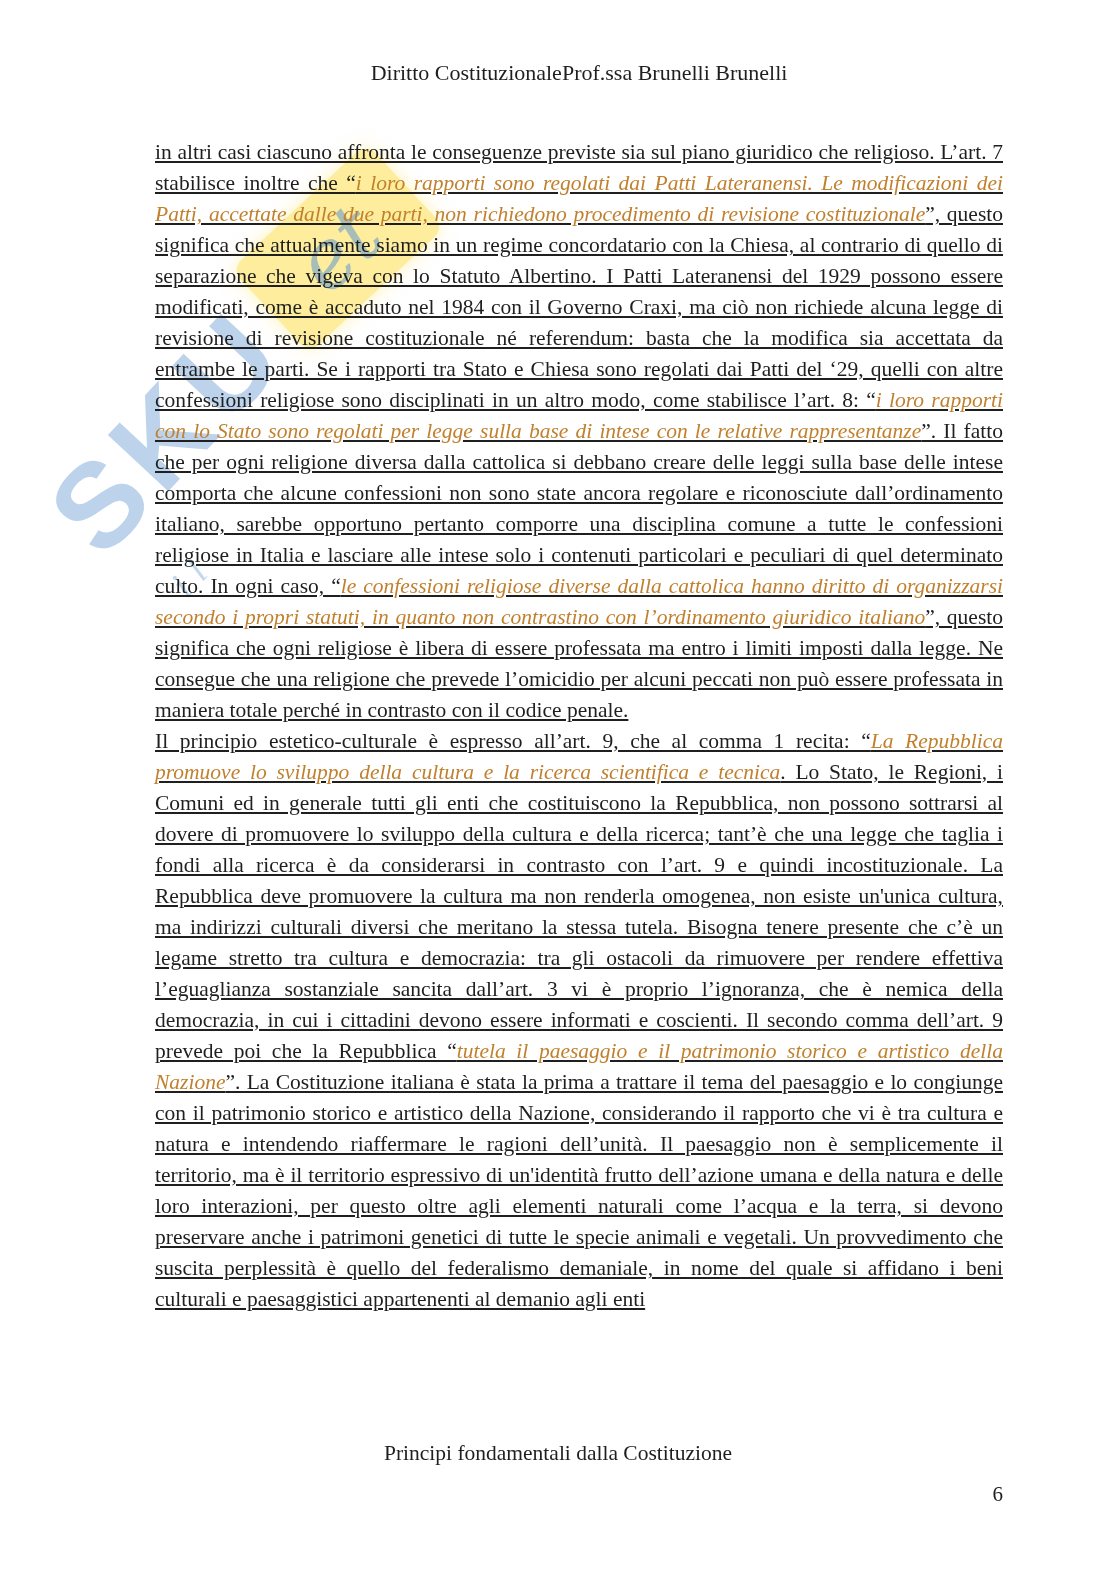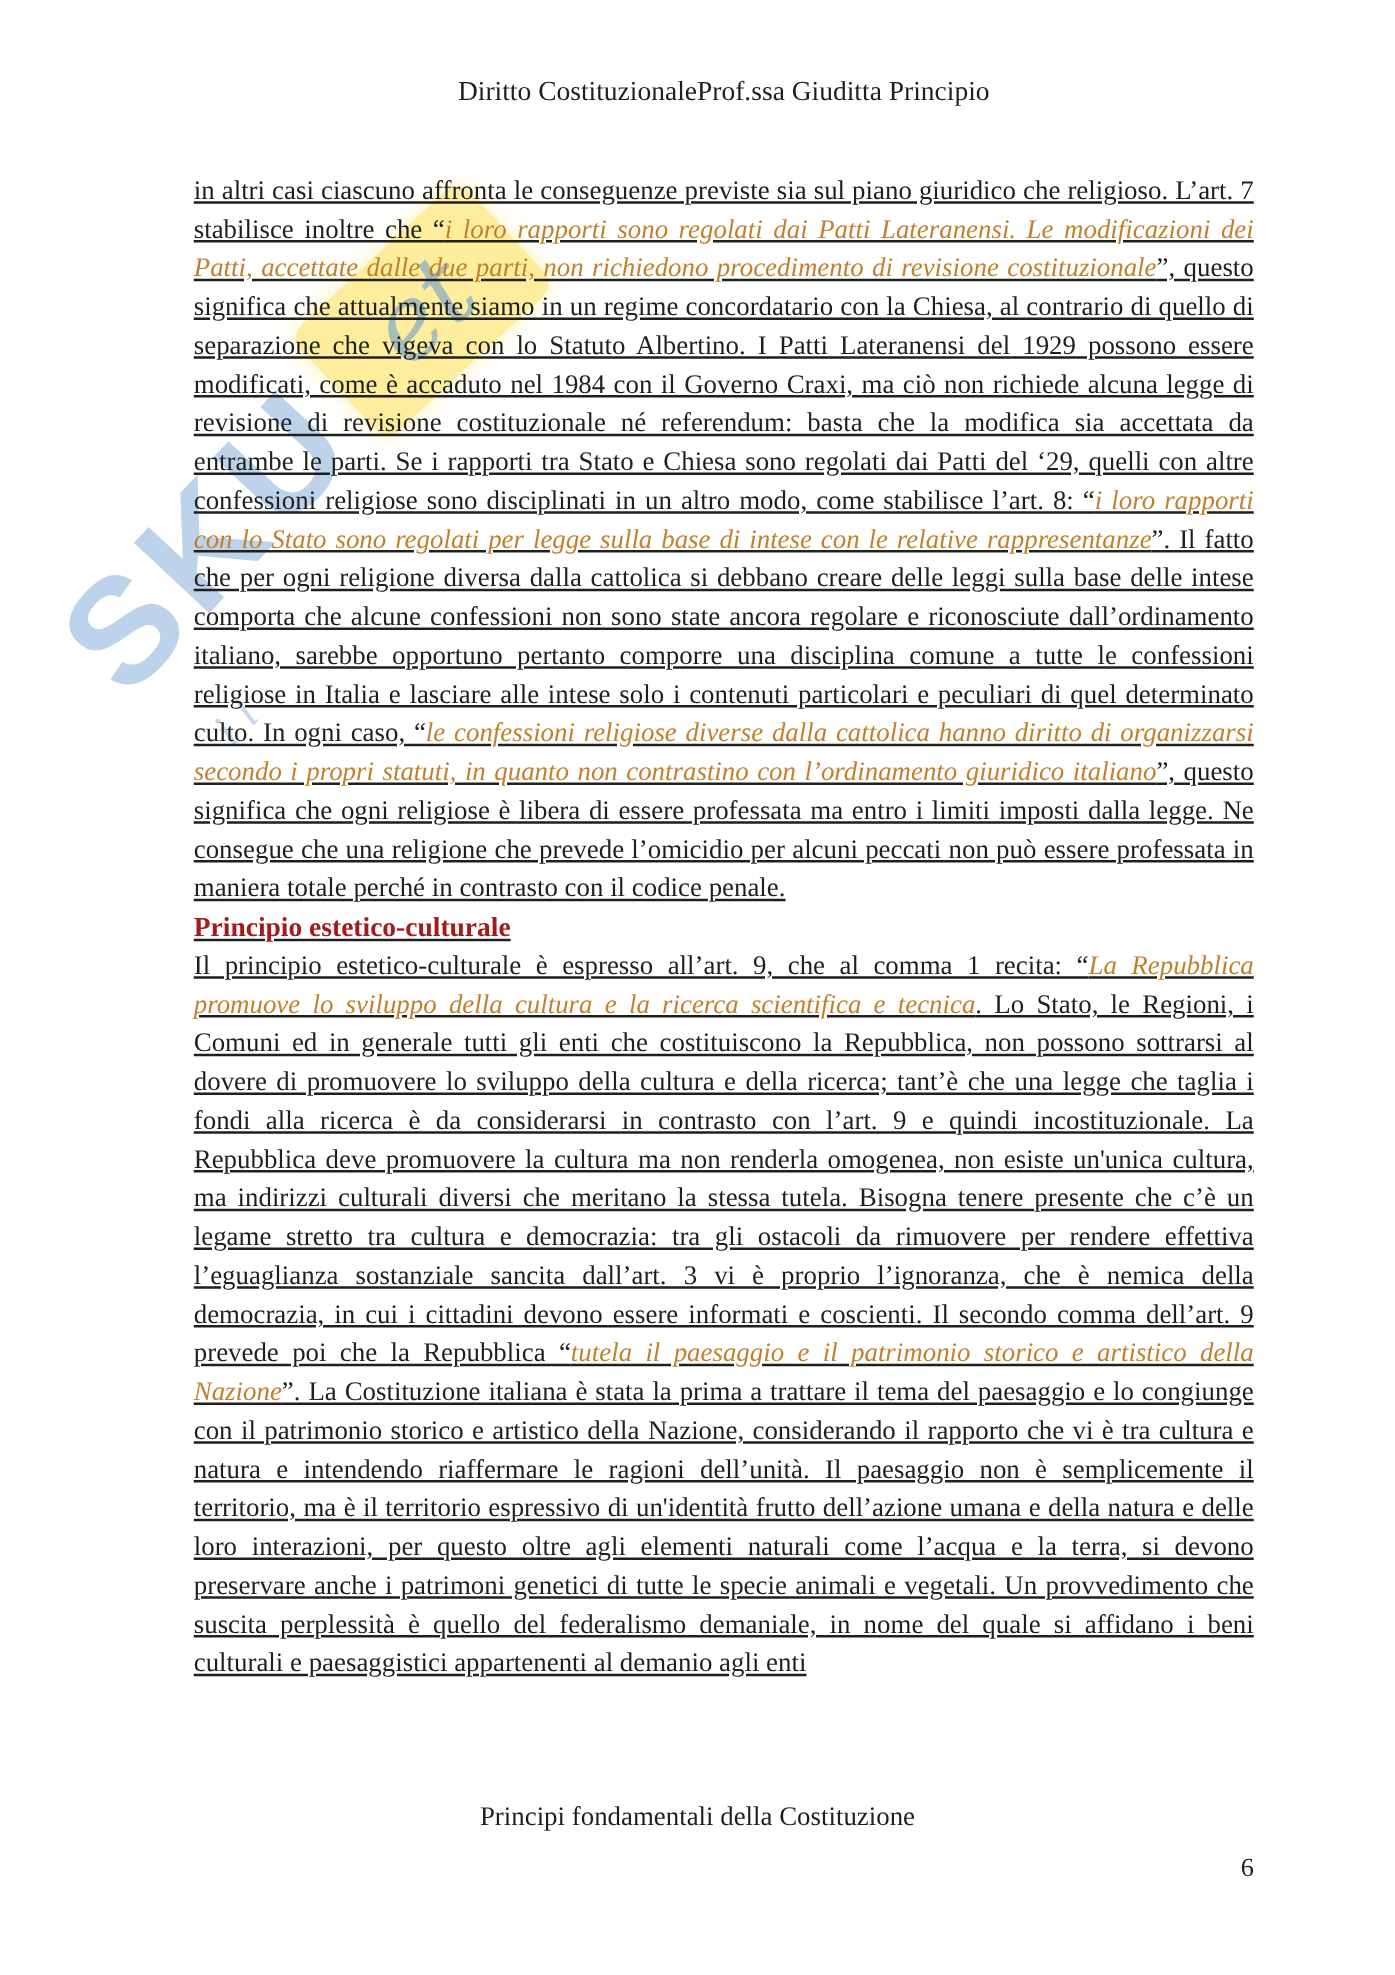--- a/index.html
+++ b/index.html
@@ -133,25 +133,24 @@
       <span class="wm-letters">SKU</span>
       <span class="wm-badge">
         <span class="wm-badge-script">et</span>
       </span>
     </div>
     <div class="wm-tagline">il</div>
   </div>
 
   <div class="header">
     <span>Diritto Costituzionale</span>
-    <span>Prof.ssa Giuditta Principio</span>
+    <span>Prof.ssa Brunelli Brunelli</span>
   </div>
 
   <div class="content">
     <p><span>in altri casi ciascuno affronta le conseguenze previste sia sul piano giuridico che religioso. L’art. 7 stabilisce inoltre che “</span><span class="seg-quote">i loro rapporti sono regolati dai Patti Lateranensi. Le modificazioni dei Patti, accettate dalle due parti, non richiedono procedimento di revisione costituzionale</span><span>”, questo significa che attualmente siamo in un regime concordatario con la Chiesa, al contrario di quello di separazione che vigeva con lo Statuto Albertino. I Patti Lateranensi del 1929 possono essere modificati, come è accaduto nel 1984 con il Governo Craxi, ma ciò non richiede alcuna legge di revisione di revisione costituzionale né referendum: basta che la modifica sia accettata da entrambe le parti. Se i rapporti tra Stato e Chiesa sono regolati dai Patti del ‘29, quelli con altre confessioni religiose sono disciplinati in un altro modo, come stabilisce l’art. 8: “</span><span class="seg-quote">i loro rapporti con lo Stato sono regolati per legge sulla base di intese con le relative rappresentanze</span><span>”. Il fatto che per ogni religione diversa dalla cattolica si debbano creare delle leggi sulla base delle intese comporta che alcune confessioni non sono state ancora regolare e riconosciute dall’ordinamento italiano, sarebbe opportuno pertanto comporre una disciplina comune a tutte le confessioni religiose in Italia e lasciare alle intese solo i contenuti particolari e peculiari di quel determinato culto. In ogni caso, “</span><span class="seg-quote">le confessioni religiose diverse dalla cattolica hanno diritto di organizzarsi secondo i propri statuti, in quanto non contrastino con l’ordinamento giuridico italiano</span><span>”, questo significa che ogni religiose è libera di essere professata ma entro i limiti imposti dalla legge. Ne consegue che una religione che prevede l’omicidio per alcuni peccati non può essere professata in maniera totale perché in contrasto con il codice penale.</span></p>
-    <p class="section-heading">Principio estetico-culturale</p>
     <p><span>Il principio estetico-culturale è espresso all’art. 9, che al comma 1 recita: “</span><span class="seg-quote">La Repubblica promuove lo sviluppo della cultura e la ricerca scientifica e tecnica</span><span>. Lo Stato, le Regioni, i Comuni ed in generale tutti gli enti che costituiscono la Repubblica, non possono sottrarsi al dovere di promuovere lo sviluppo della cultura e della ricerca; tant’è che una legge che taglia i fondi alla ricerca è da considerarsi in contrasto con l’art. 9 e quindi incostituzionale. La Repubblica deve promuovere la cultura ma non renderla omogenea, non esiste un'unica cultura, ma indirizzi culturali diversi che meritano la stessa tutela. Bisogna tenere presente che c’è un legame stretto tra cultura e democrazia: tra gli ostacoli da rimuovere per rendere effettiva l’eguaglianza sostanziale sancita dall’art. 3 vi è proprio l’ignoranza, che è nemica della democrazia, in cui i cittadini devono essere informati e coscienti. Il secondo comma dell’art. 9 prevede poi che la Repubblica “</span><span class="seg-quote">tutela il paesaggio e il patrimonio storico e artistico della Nazione</span><span>”. La Costituzione italiana è stata la prima a trattare il tema del paesaggio e lo congiunge con il patrimonio storico e artistico della Nazione, considerando il rapporto che vi è tra cultura e natura e intendendo riaffermare le ragioni dell’unità. Il paesaggio non è semplicemente il territorio, ma è il territorio espressivo di un'identità frutto dell’azione umana e della natura e delle loro interazioni, per questo oltre agli elementi naturali come l’acqua e la terra, si devono preservare anche i patrimoni genetici di tutte le specie animali e vegetali. Un provvedimento che suscita perplessità è quello del federalismo demaniale, in nome del quale si affidano i beni culturali e paesaggistici appartenenti al demanio agli enti</span></p>
   </div>
 
-  <div class="footer-title">Principi fondamentali della Costituzione</div>
+  <div class="footer-title">Principi fondamentali dalla Costituzione</div>
   <div class="page-number">6</div>
 
 </div>
 
 </body></html>

